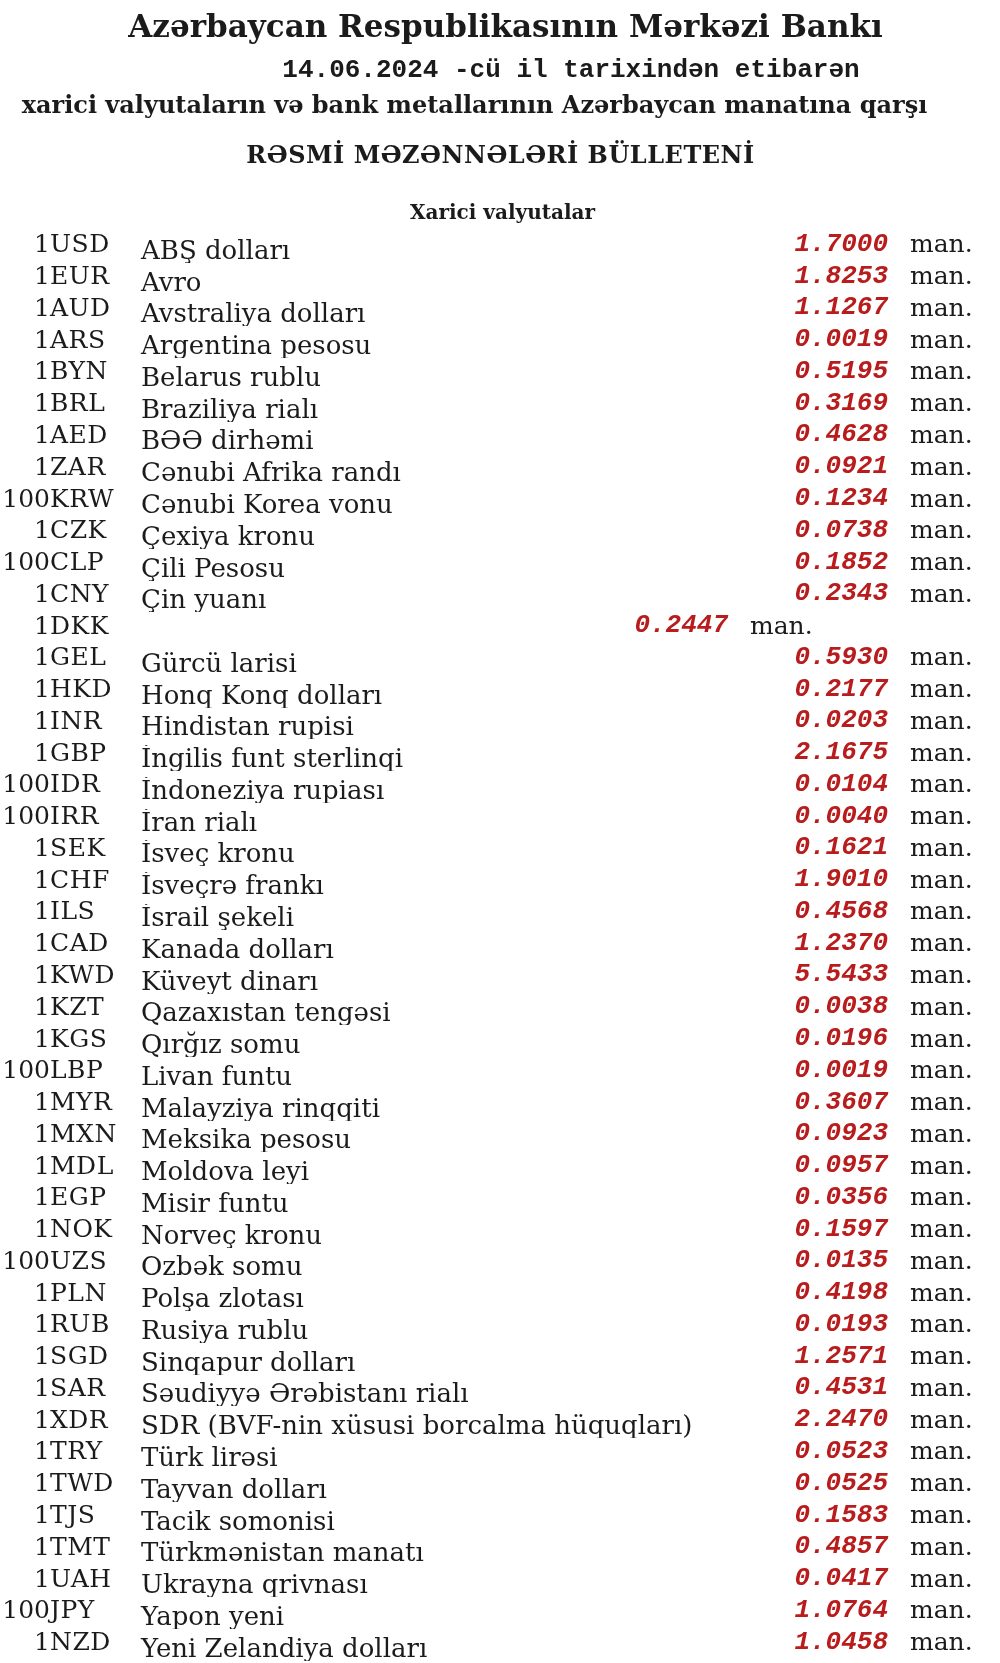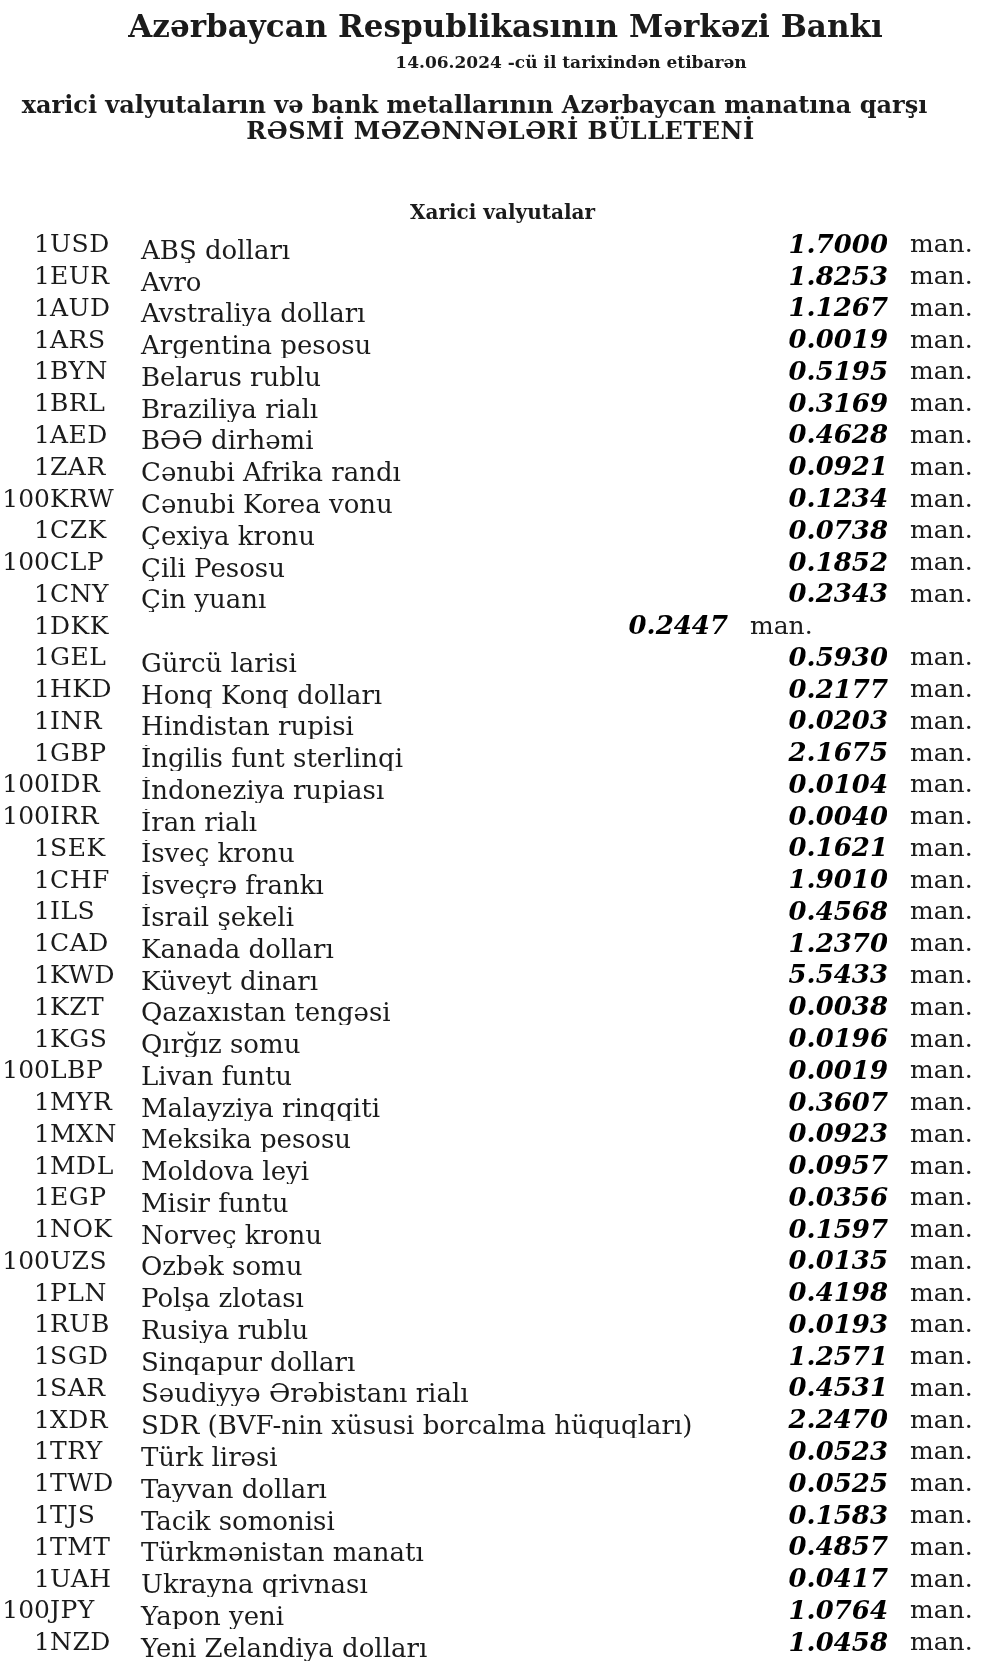--- a/index.html
+++ b/index.html
@@ -28,32 +28,33 @@
     white-space: nowrap;
     box-sizing: border-box;
   }
   .title {
     top: 8px;
     font-size: 31px;
     line-height: 37px;
     padding-left: 62px;
   }
   .date-line {
-    top: 48px;
-    font-size: 17px;
+    top: 56px;
+    font-size: 26px;
     line-height: 29px;
     padding-left: 193px;
+    font-family: Liberation Mono, monospace;
   }
   .sub1 {
     top: 90px;
     font-size: 24px;
     line-height: 29px;
   }
   .sub2 {
-    top: 116px;
+    top: 140px;
     font-size: 24px;
     line-height: 29px;
     padding-left: 52px;
     letter-spacing: 0.5px;
   }
   .section-title {
     top: 198px;
     font-size: 20px;
     line-height: 29px;
     padding-left: 56px;
@@ -85,21 +86,22 @@
   .c-name {
     padding-left: 8px;
     white-space: nowrap;
     overflow: hidden;
     margin-top: 12px;
   }
   .c-rate {
     text-align: right;
     font-weight: bold;
     font-style: italic;
-    color: #000000;
+    color: #b91c1c;
+    font-family: Liberation Mono, monospace;
   }
   .c-man {
     padding-left: 22px;
     font-size: 25px;
   }
 </style>
 </head>
 <body>
 
 <div class="page">

